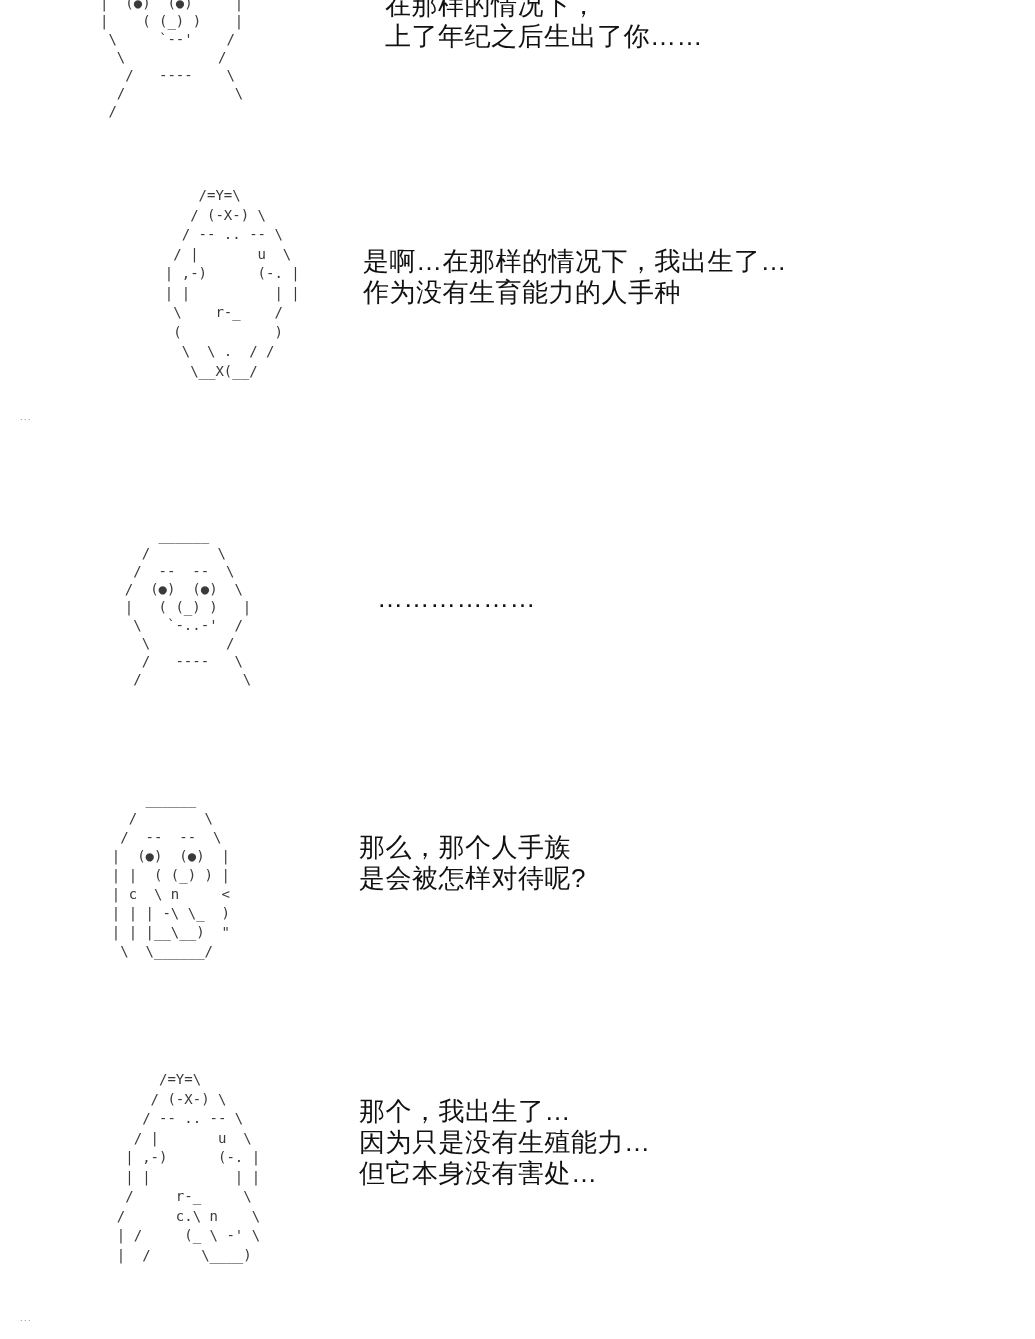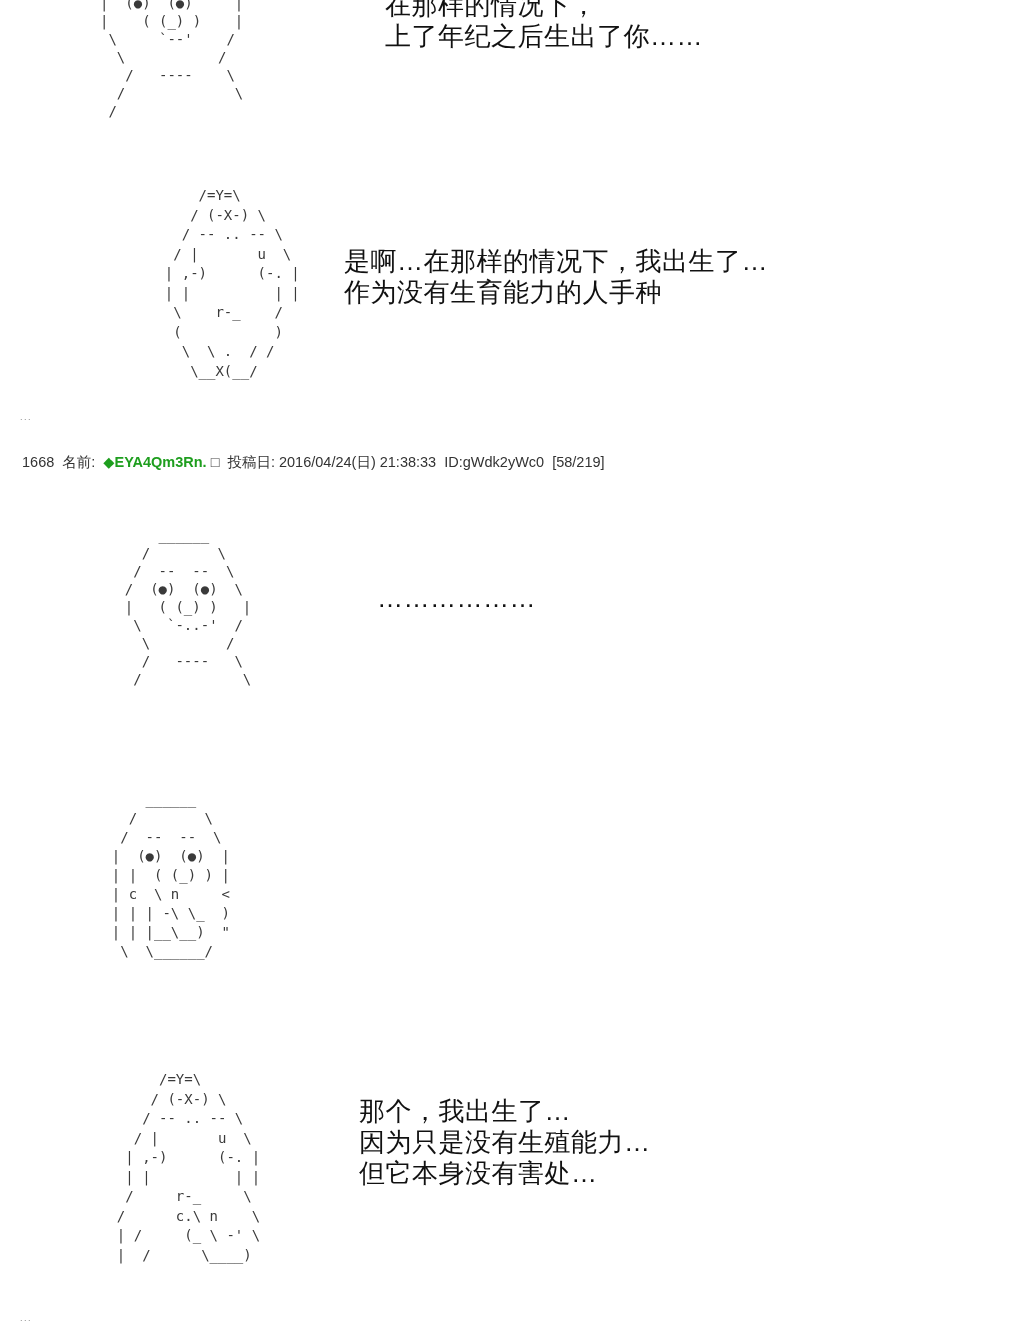--- a/index.html
+++ b/index.html
@@ -65,33 +65,25 @@
   <pre class="aa lh195" style="left:148px; top:186px;">      /=Y=\
      / (-X-) \
     / -- .. -- \
    / |       u  \
   | ,-)      (-. |
   | |          | |
    \    r-_    /
    (           )
     \  \ .  / /
      \__X(__/</pre>
-  <div class="dialogue" style="left:344px; top:246px;">是啊…在那样的情况下，我出生了…
+  <div class="dialogue" style="left:363px; top:246px;">是啊…在那样的情况下，我出生了…
 作为没有生育能力的人手种</div>
 
   <div class="tiny-dots" style="left:20px; top:412px;">...</div>
 
-  <div class="post-header" style="left:22px; top:453px;">
-    <span>1668</span>
-    <span>名前:</span>
-    <span class="trip" style="color: rgb(30, 158, 30);">◆EYA4Qm3Rn.</span><span class="tofu">□</span>
-    <span>投稿日:</span><span>2016/04/24(日) 21:38:33</span>
-    <span>ID:gWdk2yWc0</span>
-    <span>[58/219]</span>
-  </div>
 
   <pre class="aa" style="left:108px; top:526px;">      ______
     /        \
    /  --  --  \
   /  (●)  (●)  \
   |   ( (_) )   |
    \   `-..-'  /
     \         /
     /   ----   \
    /            \</pre>
@@ -99,20 +91,22 @@
 
   <pre class="aa lh19" style="left:95px; top:790px;">      ______
     /        \
    /  --  --  \
   |  (●)  (●)  |
   | |  ( (_) ) |
   | c  \ n     &lt;
   | | | -\ \_  )
   | | |__\__)  "
    \  \______/</pre>
+  <div class="dialogue" style="left:359px; top:832px;">那么，那个人手族
+是会被怎样对待呢?</div>
 
   <pre class="aa lh195" style="left:100px; top:1070px;">       /=Y=\
       / (-X-) \
      / -- .. -- \
     / |       u  \
    | ,-)      (-. |
    | |          | |
    /     r-_     \
   /      c.\ n    \
   | /     (_ \ -' \

